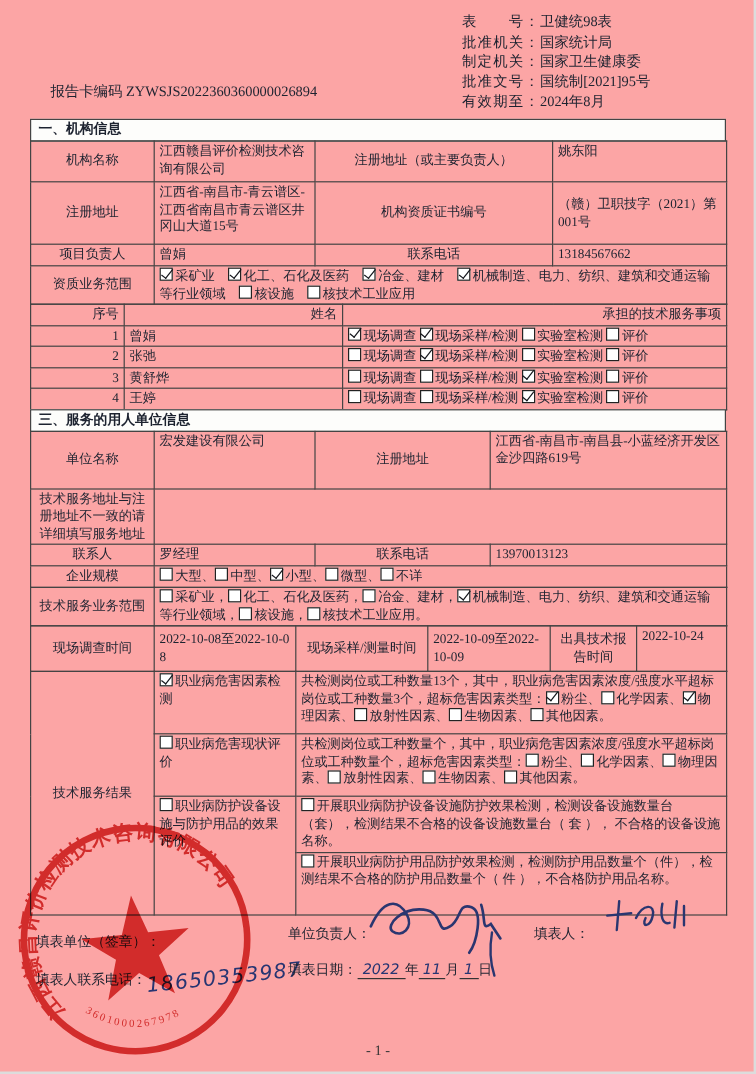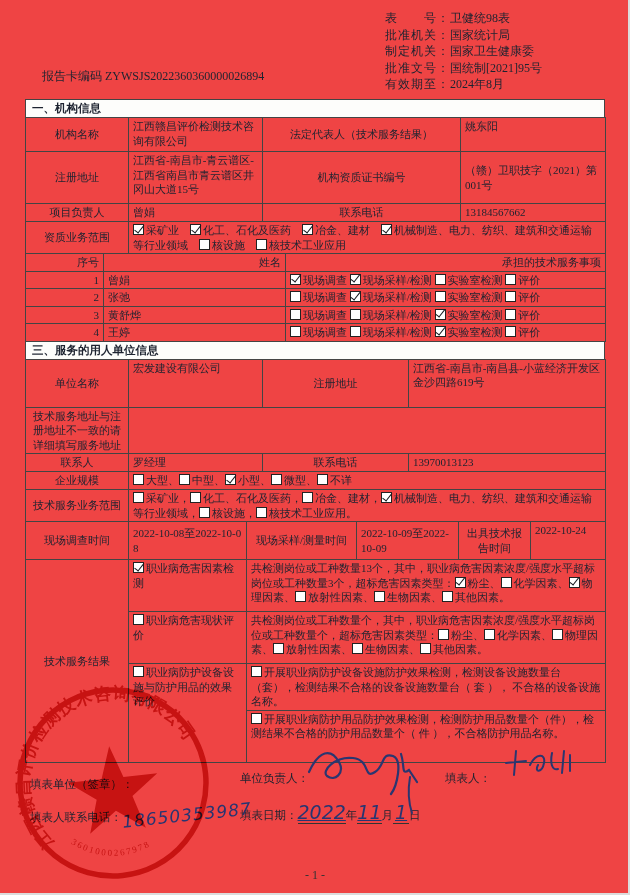--- a/index.html
+++ b/index.html
@@ -1,16 +1,16 @@
 <!DOCTYPE html>
 <html><head>
 <meta charset="utf-8">
 <style>
   html,body{margin:0;padding:0;background:#e9e9e9;}
-  .page{position:relative;width:630px;height:895px;background:#ef4444;margin:0 auto;
+  .page{position:relative;width:630px;height:895px;background:#fca5a5;margin:0 auto;
         font-family:"Liberation Serif","DejaVu Serif",serif;color:#1d2330;font-size:11.5px;
         overflow:hidden;box-shadow:inset -2px -2px 0 #dcdcdc;}
   
   .meta{position:absolute;top:10px;left:385px;line-height:16.5px;font-size:12px;}
   .meta .ml{white-space:nowrap;}
   .meta .mlab{letter-spacing:1px;}
   
   .repcode{position:absolute;top:68px;left:42px;font-size:12px;}
   
   .wrap{position:absolute;top:99px;left:25px;width:580px;}
@@ -27,21 +27,21 @@
   .cb{display:inline-block;width:9px;height:9px;border:1px solid #222;margin:0 2px -1px 0;
       position:relative;background:#fff;flex:none;}
   .cb.checked::after{content:"";position:absolute;left:2.5px;top:-2.5px;width:3.5px;height:8.5px;
       border:solid #14161c;border-width:0 1.6px 1.6px 0;transform:rotate(38deg);}
   
   .footer{position:relative;height:110px;font-size:11.5px;}
   .fitem{position:absolute;white-space:nowrap;}
   .hand{font-family:"DejaVu Sans",sans-serif;font-style:italic;color:#273572;}
   .uline{display:inline-block;border-bottom:1px solid #333;text-align:center;}
   .phone-hand{display:inline-block;font-size:17px;transform:rotate(-6deg);letter-spacing:1px;}
-  .date-hand{font-size:19px;text-decoration:underline;}
+  .date-hand{font-size:12px;}
   .pageno{position:absolute;bottom:12px;width:100%;text-align:center;font-size:12px;color:#333;}
   
   .stamp{position:absolute;left:8px;top:678px;width:210px;height:210px;opacity:.88;
          pointer-events:none;mix-blend-mode:multiply;transform:rotate(-6deg);}
   .sig{position:absolute;pointer-events:none;}
 </style>
 </head>
 <body>
 
 <div class="page">
@@ -66,21 +66,21 @@
       <colgroup>
           <col style="width:103px">
           <col style="width:134px">
           <col style="width:198px">
           <col style="width:145px">
         </colgroup>
       <tbody>
           <tr style="height:34px">
         <td class="lab">机构名称</td>
         <td class="tall">江西赣昌评价检测技术咨询有限公司</td>
-        <td class="lab">法定代表人（技术服务结果）</td>
+        <td class="lab">注册地址（或主要负责人）</td>
         <td class="tall">姚东阳</td>
       </tr>
       <tr style="height:52px">
         <td class="lab">注册地址</td>
         <td class="tall">江西省-南昌市-青云谱区-江西省南昌市青云谱区井冈山大道15号</td>
         <td class="lab">机构资质证书编号</td>
         <td>（赣）卫职技字（2021）第001号</td>
       </tr>
       <tr style="height:18px">
         <td class="lab">项目负责人</td>

